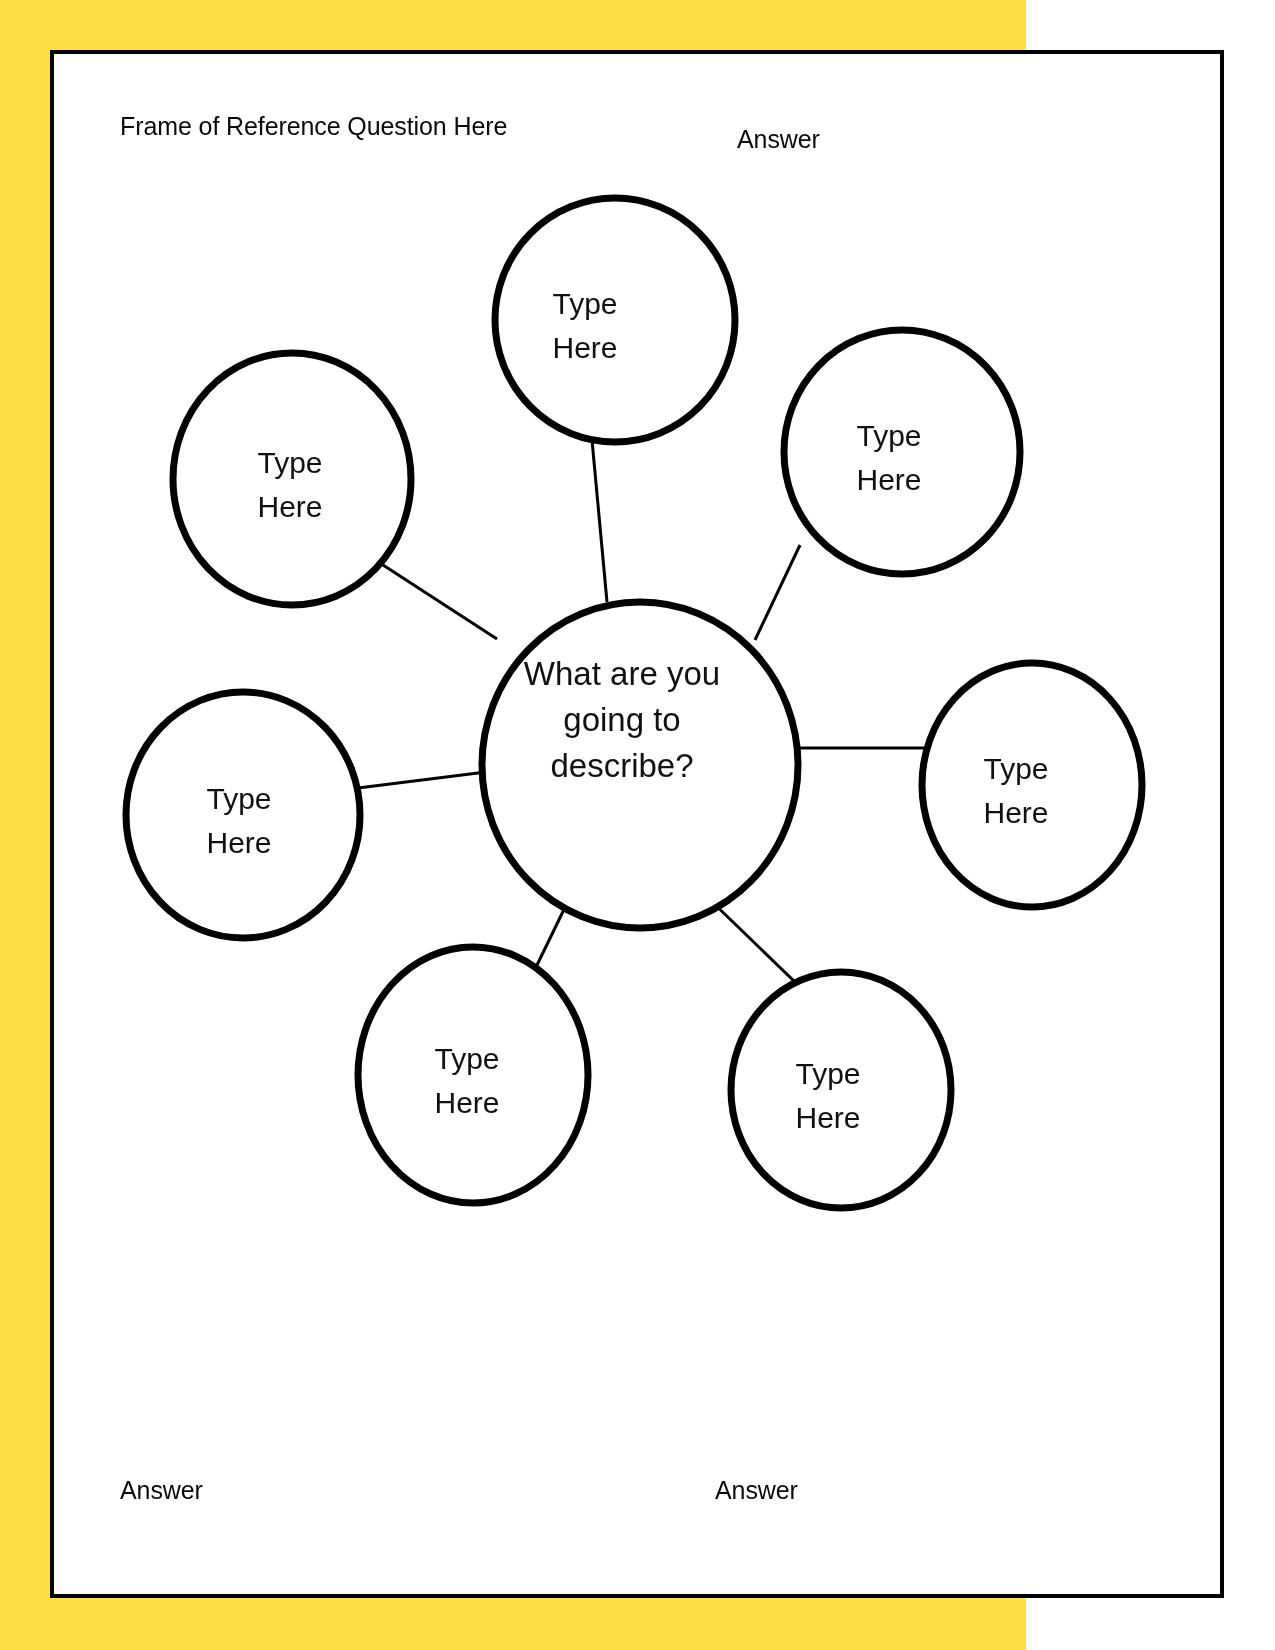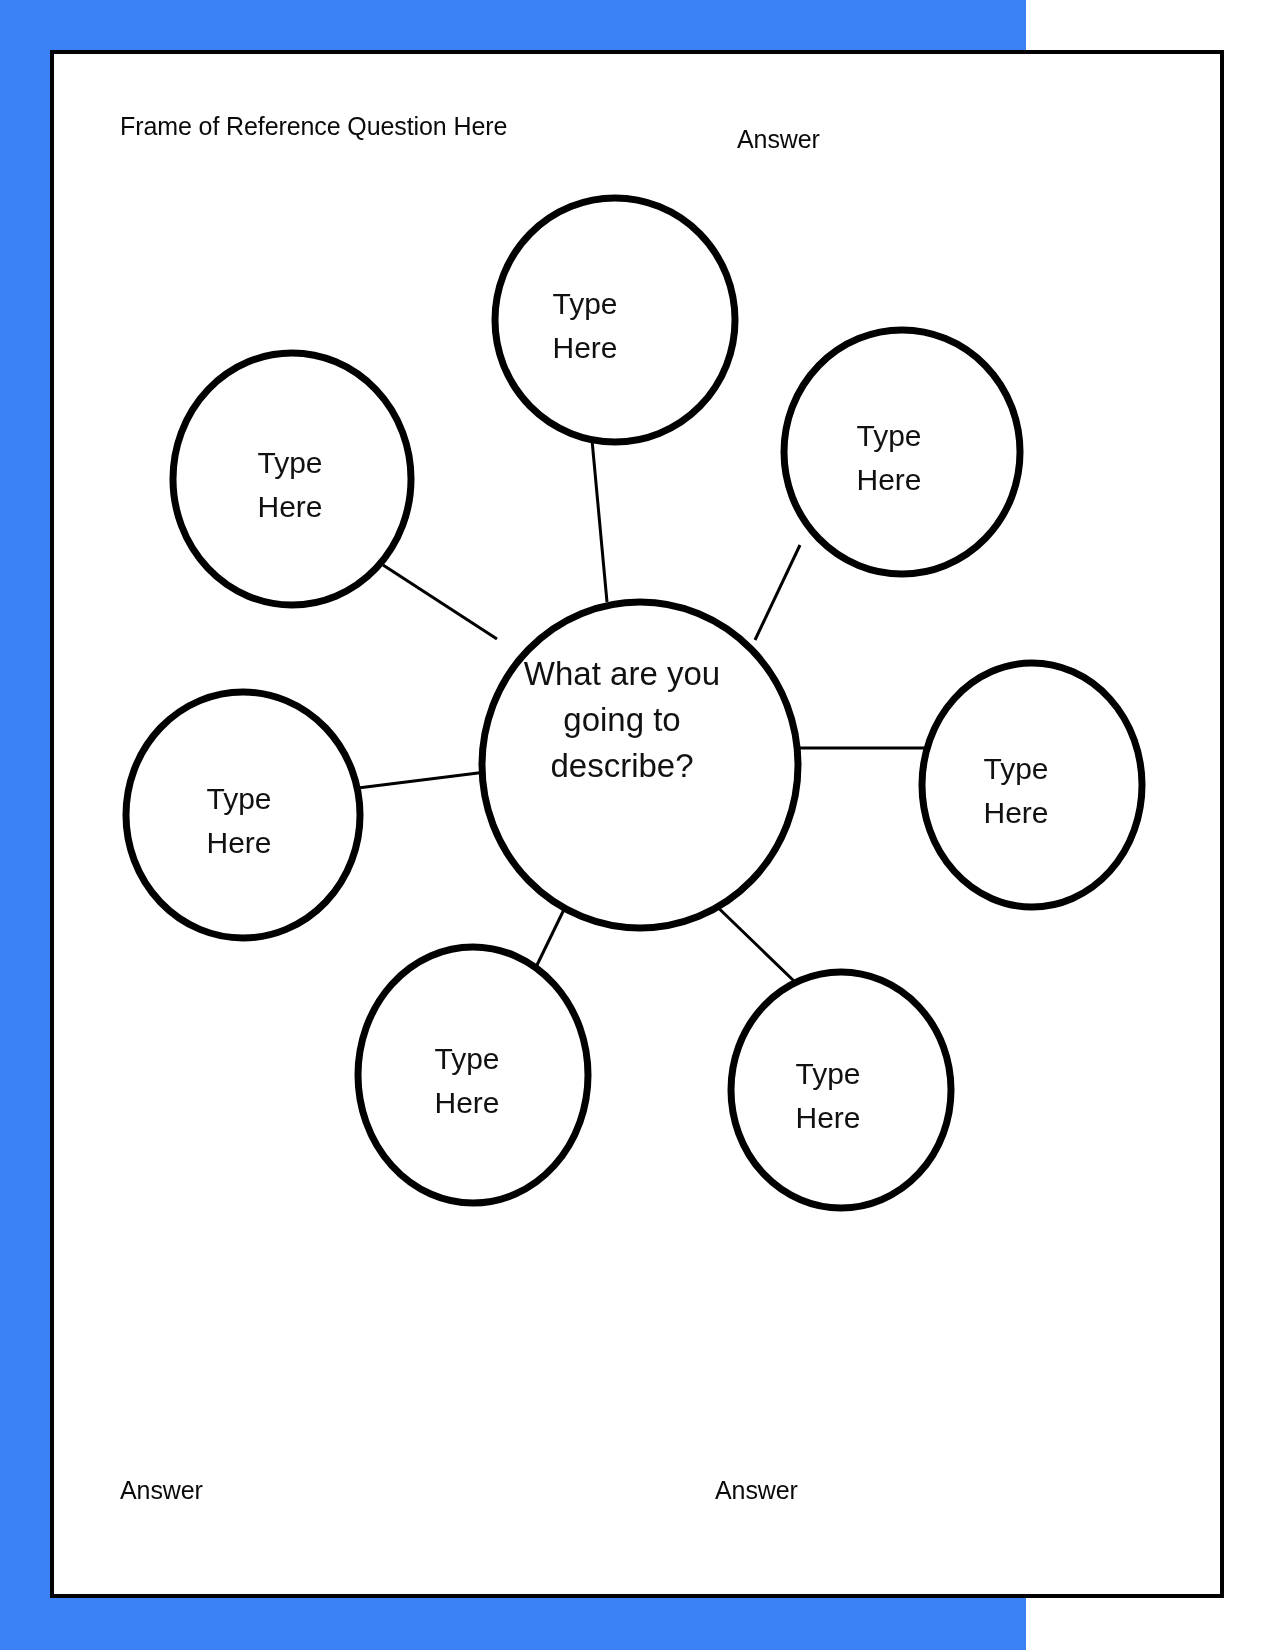--- a/index.html
+++ b/index.html
@@ -12,21 +12,21 @@
     height: 1650px;
     font-family: "Liberation Sans", sans-serif;
     color: #000000;
     overflow: hidden;
   }
 
   #page {
     position: relative;
     width: 1026px;
     height: 1650px;
-    background: #3b82f6;
+    background: #fde047;
     text-align: right;
   }
 
   
   .page-border {
     position: absolute;
     left: 50px;
     top: 50px;
     width: 1174px;
     height: 1548px;

